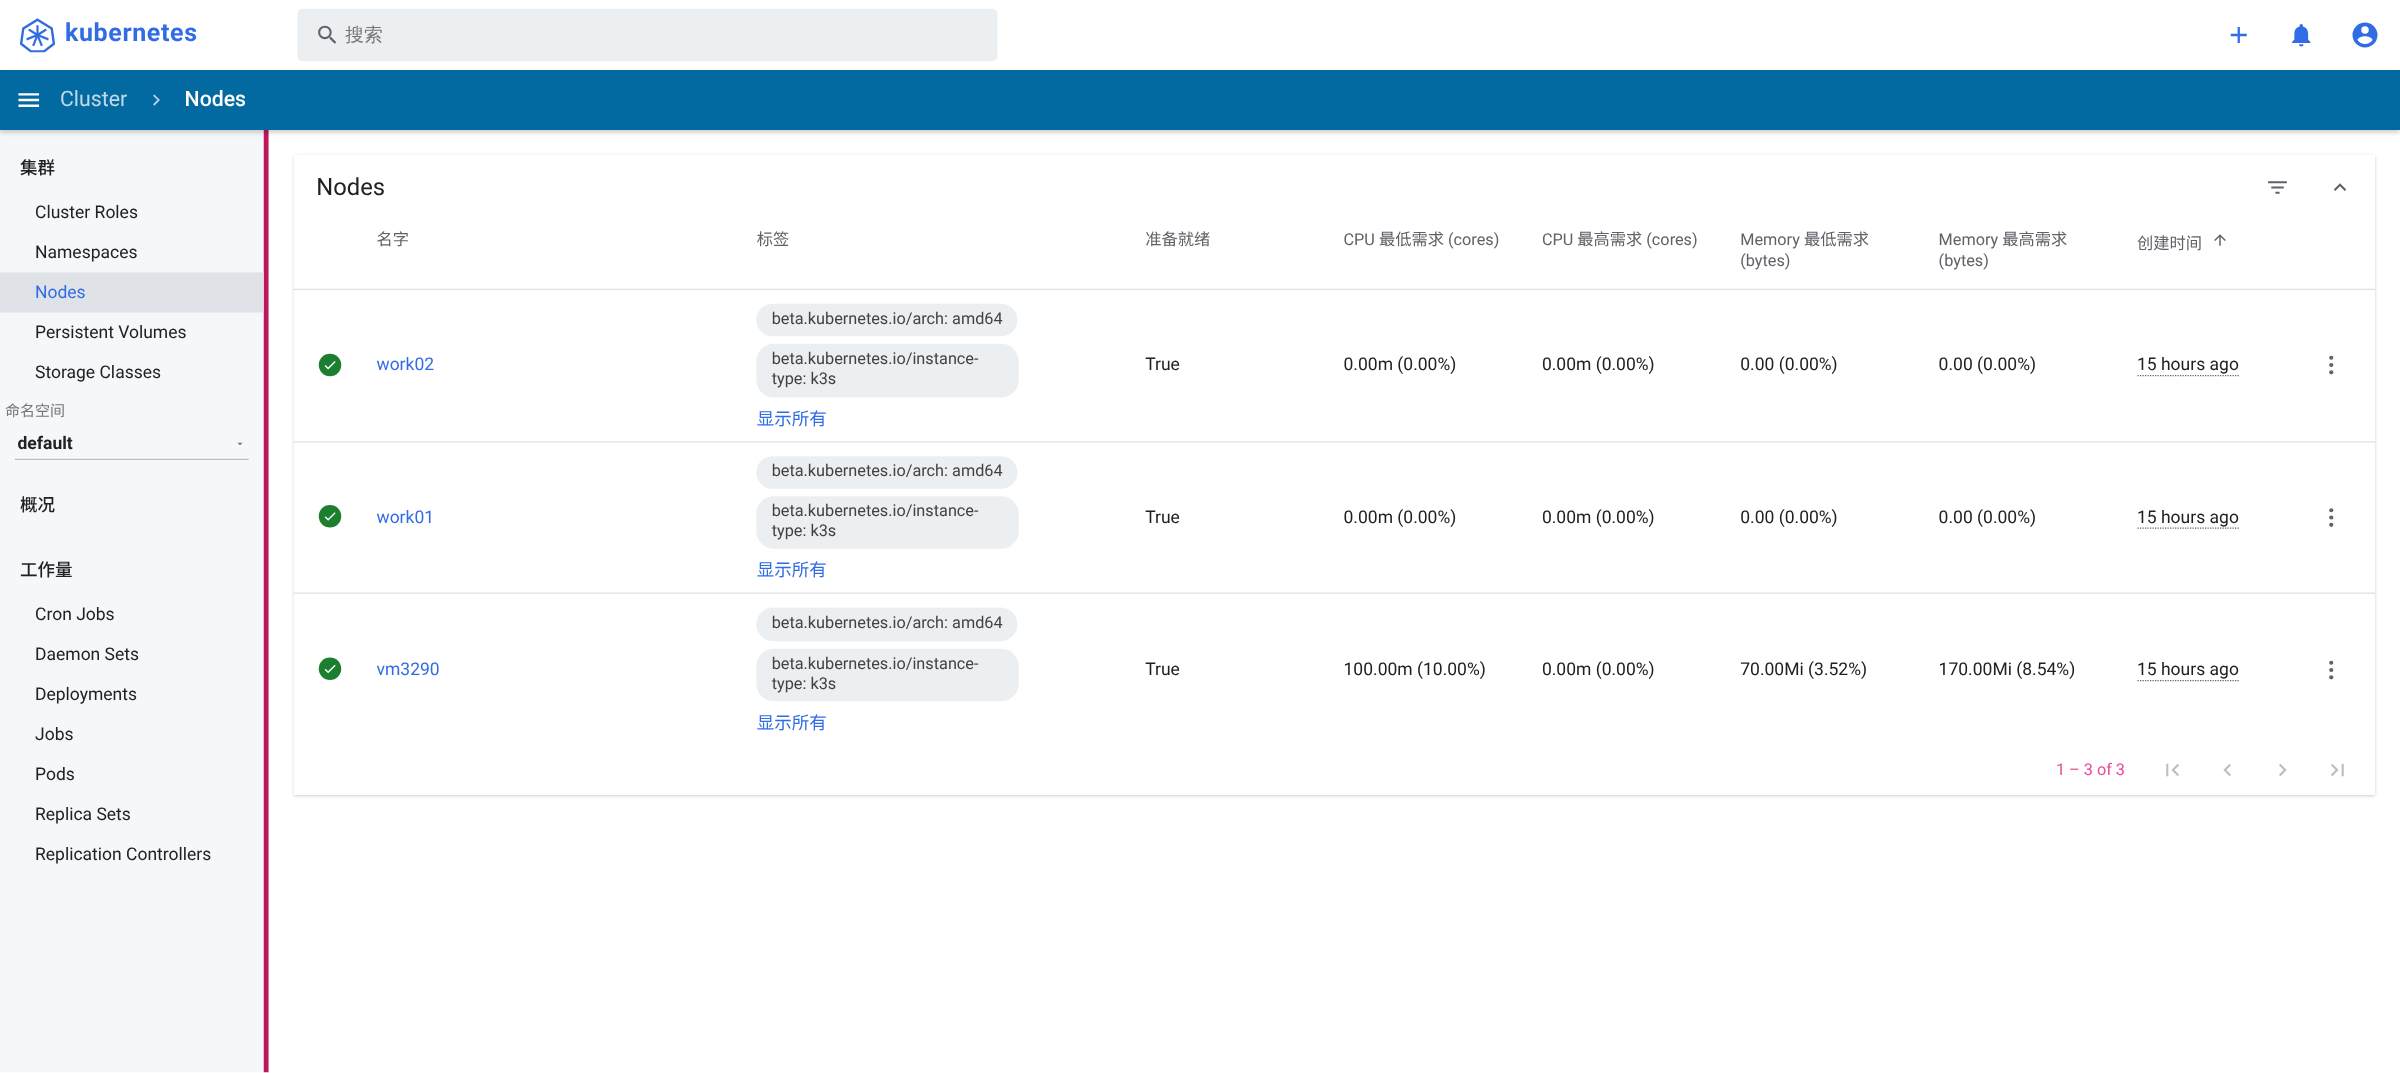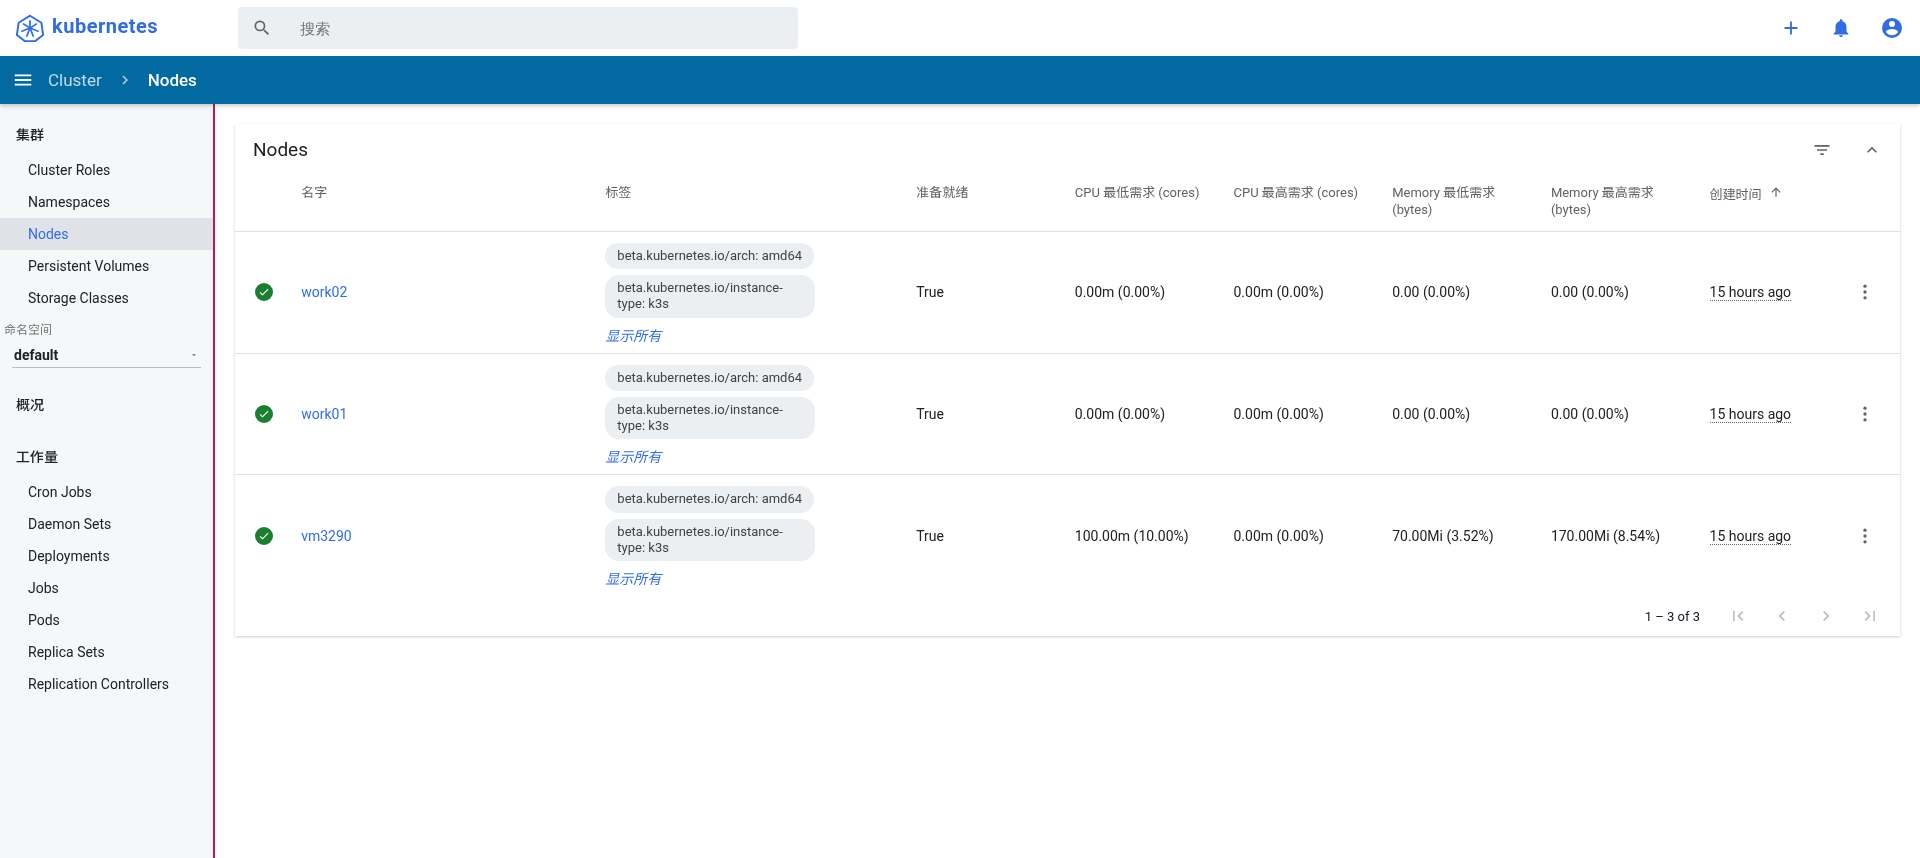--- a/index.html
+++ b/index.html
@@ -1,56 +1,56 @@
 <!DOCTYPE html>
 <html><head>
 <meta charset="utf-8">
 <style>
   * { box-sizing: border-box; margin: 0; padding: 0; }
   body { font-family: Roboto, "Helvetica Neue", Arial, "Noto Sans SC", sans-serif; font-size: 14px; color: #202124; background: #fff; }
   .topbar { height: 56px; display: flex; align-items: center; padding: 0 16px; background: #fff; }
   .logo { display: flex; align-items: flex-start; gap: 8px; color: #326ce5; font-weight: 700; font-size: 20px; letter-spacing: .5px; }
   .logo svg { width: 28px; height: 28px; }
-  .search-wrap { margin-left: 80px; background: #eceff1; border-radius: 4px; height: 42px; width: 560px; display: flex; align-items: center; padding: 0 14px; gap: 28px; color: #5f6368; }
+  .search-wrap { margin-left: 80px; background: #eceff1; border-radius: 4px; height: 42px; width: 560px; display: flex; align-items: center; padding: 0 14px; gap: 4px; color: #5f6368; }
   .search-wrap input { border: none; background: transparent; outline: none; font-size: 15px; flex: 1; color: #202124; }
   .topbar-spacer { flex: 1; }
   .topbar-icons { display: flex; align-items: center; gap: 28px; color: #326ce5; }
   .icon-btn { cursor: pointer; display: inline-flex; }
   svg { display: block; }
   .breadcrumb-bar { height: 48px; background: #0369a1; color: #fff; display: flex; align-items: center; padding: 0 12px; gap: 14px; position: relative; z-index: 2; box-shadow: 0 2px 4px rgba(0,0,0,0.2); }
   .hamburger { color: #fff; cursor: pointer; }
   .crumb { color: rgba(255,255,255,0.75); font-size: 17px; }
   .crumb.active { color: #fff; font-weight: 500; }
   .chevron { color: rgba(255,255,255,0.7); }
   .body-row { display: flex; height: calc(858px - 56px - 48px); }
-  .sidebar { width: 215px; background: #f5f7f9; overflow-y: auto; border-right: 2px solid #be185d; padding-top: 12px; }
+  .sidebar { width: 215px; background: #f5f7f9; overflow-y: auto; border-right: 4px solid #be185d; padding-top: 12px; }
   .sidebar::-webkit-scrollbar { width: 8px; }
   .sidebar::-webkit-scrollbar-thumb { background: #c1c7cd; border-radius: 4px; }
   .side-head { font-size: 14px; font-weight: 500; padding: 8px 16px 10px; color: #202124; }
   .side-sub { font-size: 12px; color: #757575; padding: 6px 4px 4px; }
   .side-item { font-size: 14px; color: #202124; padding: 8px 16px 8px 28px; cursor: pointer; }
   .side-item.active { background: #dfe3e7; color: #326ce5; }
   .ns-select { margin: 2px 12px 18px; border-bottom: 1px solid #bdbdbd; padding: 4px 2px; display: flex; align-items: center; justify-content: space-between; color: #202124; cursor: pointer; font-weight: bold; }
   .content { flex: 1; padding: 20px; background: #fff; overflow: auto; }
   .card { background: #fff; box-shadow: 0 1px 3px rgba(0,0,0,0.12), 0 1px 2px rgba(0,0,0,0.08); }
   .card-head { display: flex; align-items: center; padding: 14px 18px; }
   .card-title { font-size: 19px; color: #202124; flex: 1; }
   .card-head-icons { display: flex; gap: 30px; color: #5f6368; }
   table.nodes { width: 100%; border-collapse: collapse; table-layout: fixed; }
   thead th { text-align: left; font-weight: 400; font-size: 13px; color: #5f6368; padding: 10px 8px 12px; vertical-align: top; line-height: 1.3; }
   tbody tr { border-top: 1px solid #e0e0e0; }
   tbody td { padding: 8px 8px; vertical-align: middle; font-size: 14px; color: #202124; }
   .status-cell { width: 40px; text-align: center; }
   .check-badge { width: 18px; height: 18px; border-radius: 50%; background: #1b7f2f; display: inline-flex; align-items: center; justify-content: center; color: #fff; }
   .node-link { color: #326ce5; cursor: pointer; }
   .chip { display: inline-block; background: #eceff1; color: #424242; border-radius: 14px; padding: 5px 12px; font-size: 13px; margin: 3px 4px 3px 0; max-width: 210px; line-height: 1.25; }
-  .show-all { color: #326ce5; cursor: pointer; font-size: 14px; display: inline-block; margin-top: 4px; font-style: italic; }
+  .show-all { color: #326ce5; cursor: pointer; font-size: 14px; display: inline-block; margin-top: 4px; }
   .age { border-bottom: 1px dotted #5f6368; }
   .row-menu { color: #5f6368; cursor: pointer; text-align: center; }
-  .pager { display: flex; align-items: center; justify-content: flex-end; gap: 28px; padding: 10px 20px; color: #0f172a; font-size: 13px; }
+  .pager { display: flex; align-items: center; justify-content: flex-end; gap: 28px; padding: 10px 20px; color: #ec4899; font-size: 13px; }
   .pager .nav-icons { display: flex; gap: 24px; color: #bdbdbd; }
   col.c-status{width:44px}col.c-name{width:230px}col.c-labels{width:235px}col.c-ready{width:120px}col.c-cpur{width:120px}col.c-cpul{width:120px}col.c-memr{width:120px}col.c-meml{width:120px}col.c-age{width:110px}col.c-menu{width:40px}
   th.sort { white-space: nowrap; }
   .sort-arrow { display:inline-block; margin-left:4px; }
 </style>
 </head>
 <body>
 
 <div class="topbar">
   <div class="logo">

